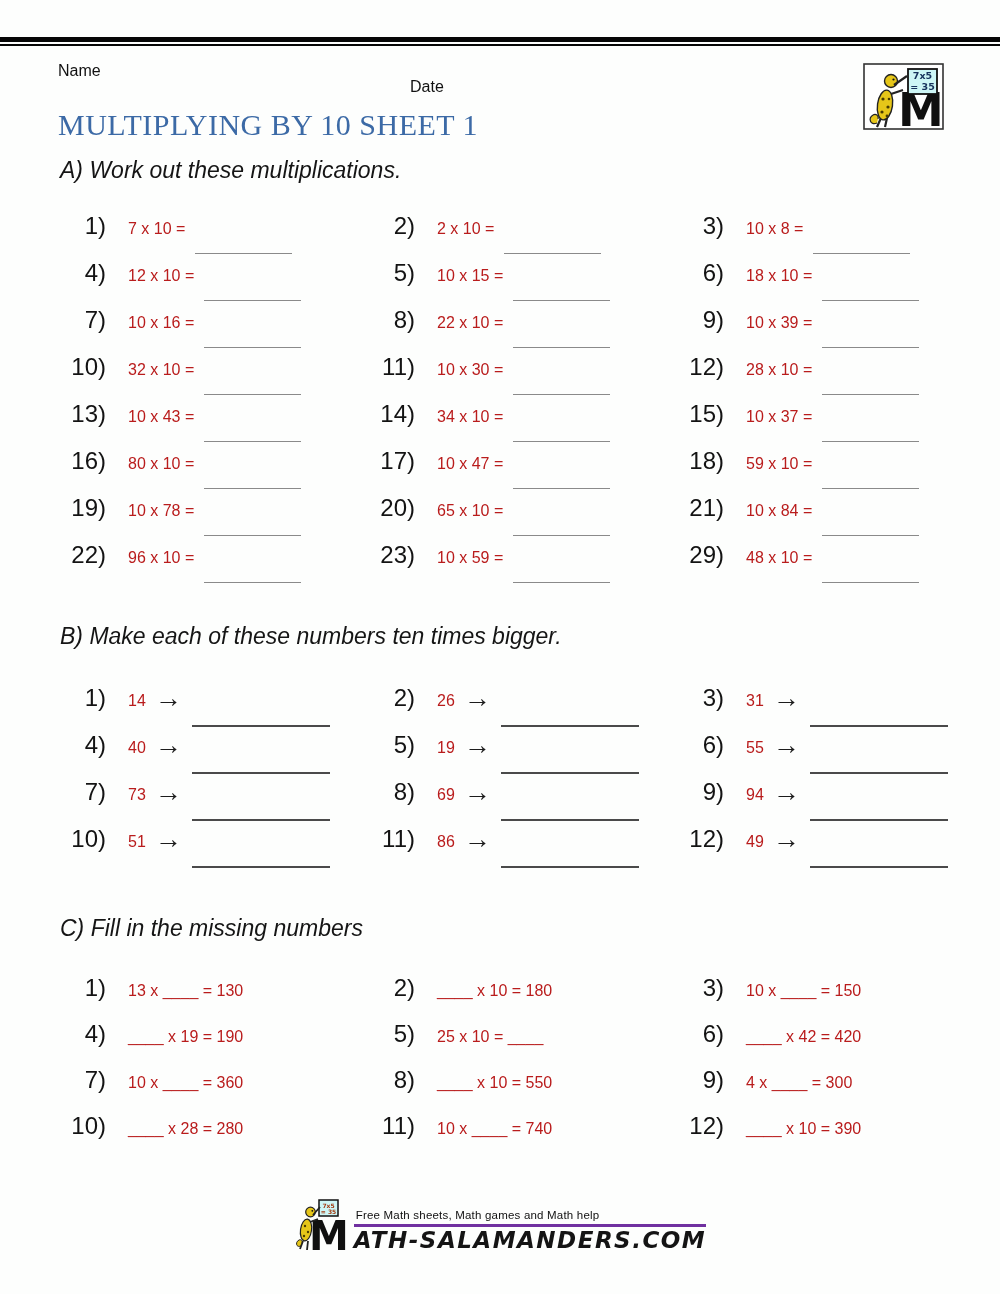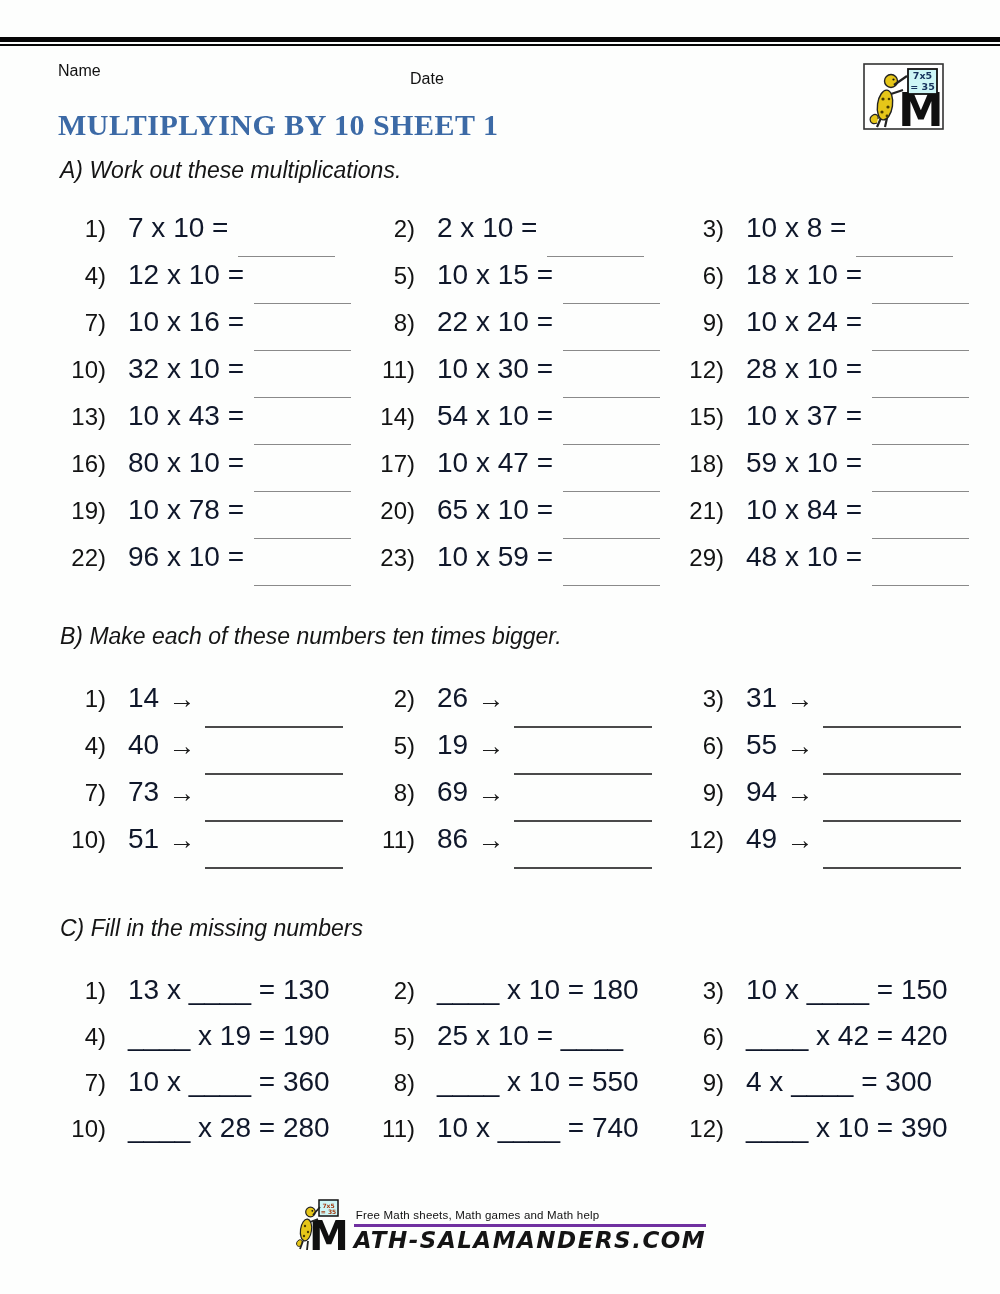--- a/index.html
+++ b/index.html
@@ -17,45 +17,45 @@
     font-family:"Liberation Sans",sans-serif;
     position:relative;
   }
   .top-rule{
     margin-top:37px;height:9px;
     border-top:5px solid #060606;
     border-bottom:2px solid #060606;
   }
   .header-row{position:relative;margin:16px 60px 0 58px;height:20px;}
   .hdr-label{font-size:16px;color:#111;}
-  .date-label{position:absolute;left:352px;top:8px;}
+  .date-label{position:absolute;left:352px;top:16px;}
   .corner-logo{position:absolute;left:863px;top:63px;}
   .page-title{
     margin:26px 0 0 58px;
     font-family:"Liberation Serif",serif;
-    font-size:30px;line-height:34px;font-weight:700;
+    font-size:30px;line-height:34px;font-weight:400;
     color:var(--title-blue);letter-spacing:.5px;
   }
   .sec-heading{
     margin:15px 0 0 60px;
     font-style:italic;font-size:23px;line-height:26px;color:#151515;
   }
   .sec-heading.hb{margin-top:43px;}
   .sec-heading.hc{margin-top:53px;}
   .problems{
     display:grid;grid-template-columns:309px 309px 276px;
     margin:21px 44px 0 58px;
   }
   .grid-b{margin-top:25px;}
   .grid-c{margin-top:25px;}
   .cell{height:47px;padding-top:8px;white-space:nowrap;}
   .grid-c .cell{height:46px;}
   .pnum{display:inline-block;width:48px;text-align:right;margin-right:22px;
         font-size:24px;color:#131313;}
-  .pexpr{font-size:28px;color:#0f172a;}
+  .pexpr{font-size:16px;color:#b91c1c;}
   .parrow{font-size:27px;font-weight:bold;margin-left:9px;position:relative;top:1px;}
   .blank{display:inline-block;margin-left:10px;}
   .blank-A{width:97px;border-bottom:1.5px solid var(--blank-gray);height:22px;vertical-align:-20px;}
   .blank-B{width:138px;border-bottom:2px solid var(--blank-dark);height:22px;vertical-align:-21px;}
   .footer{margin-top:48px;display:flex;justify-content:center;align-items:flex-end;}
   .footer-right{display:flex;flex-direction:column;margin-left:2px;}
   .tagline{
     font-size:11.5px;font-weight:normal;color:#101010;letter-spacing:.2px;
     padding:0 4px 3px 2px;border-bottom:3px solid var(--accent-purple);
   }
@@ -105,26 +105,26 @@
 <div class="sec-heading ha">A) Work out these multiplications.</div>
 <div class="problems grid-a">
     <div class="cell sec-A"><span class="pnum">1)</span><span class="pbody"><span class="pexpr">7 x 10 =</span><span class="blank blank-A"></span></span></div>
     <div class="cell sec-A"><span class="pnum">2)</span><span class="pbody"><span class="pexpr">2 x 10 =</span><span class="blank blank-A"></span></span></div>
     <div class="cell sec-A"><span class="pnum">3)</span><span class="pbody"><span class="pexpr">10 x 8 =</span><span class="blank blank-A"></span></span></div>
     <div class="cell sec-A"><span class="pnum">4)</span><span class="pbody"><span class="pexpr">12 x 10 =</span><span class="blank blank-A"></span></span></div>
     <div class="cell sec-A"><span class="pnum">5)</span><span class="pbody"><span class="pexpr">10 x 15 =</span><span class="blank blank-A"></span></span></div>
     <div class="cell sec-A"><span class="pnum">6)</span><span class="pbody"><span class="pexpr">18 x 10 =</span><span class="blank blank-A"></span></span></div>
     <div class="cell sec-A"><span class="pnum">7)</span><span class="pbody"><span class="pexpr">10 x 16 =</span><span class="blank blank-A"></span></span></div>
     <div class="cell sec-A"><span class="pnum">8)</span><span class="pbody"><span class="pexpr">22 x 10 =</span><span class="blank blank-A"></span></span></div>
-    <div class="cell sec-A"><span class="pnum">9)</span><span class="pbody"><span class="pexpr">10 x 24 =</span><span class="blank blank-A"></span></span></div>
+    <div class="cell sec-A"><span class="pnum">9)</span><span class="pbody"><span class="pexpr">10 x 39 =</span><span class="blank blank-A"></span></span></div>
     <div class="cell sec-A"><span class="pnum">10)</span><span class="pbody"><span class="pexpr">32 x 10 =</span><span class="blank blank-A"></span></span></div>
     <div class="cell sec-A"><span class="pnum">11)</span><span class="pbody"><span class="pexpr">10 x 30 =</span><span class="blank blank-A"></span></span></div>
     <div class="cell sec-A"><span class="pnum">12)</span><span class="pbody"><span class="pexpr">28 x 10 =</span><span class="blank blank-A"></span></span></div>
     <div class="cell sec-A"><span class="pnum">13)</span><span class="pbody"><span class="pexpr">10 x 43 =</span><span class="blank blank-A"></span></span></div>
-    <div class="cell sec-A"><span class="pnum">14)</span><span class="pbody"><span class="pexpr">54 x 10 =</span><span class="blank blank-A"></span></span></div>
+    <div class="cell sec-A"><span class="pnum">14)</span><span class="pbody"><span class="pexpr">34 x 10 =</span><span class="blank blank-A"></span></span></div>
     <div class="cell sec-A"><span class="pnum">15)</span><span class="pbody"><span class="pexpr">10 x 37 =</span><span class="blank blank-A"></span></span></div>
     <div class="cell sec-A"><span class="pnum">16)</span><span class="pbody"><span class="pexpr">80 x 10 =</span><span class="blank blank-A"></span></span></div>
     <div class="cell sec-A"><span class="pnum">17)</span><span class="pbody"><span class="pexpr">10 x 47 =</span><span class="blank blank-A"></span></span></div>
     <div class="cell sec-A"><span class="pnum">18)</span><span class="pbody"><span class="pexpr">59 x 10 =</span><span class="blank blank-A"></span></span></div>
     <div class="cell sec-A"><span class="pnum">19)</span><span class="pbody"><span class="pexpr">10 x 78 =</span><span class="blank blank-A"></span></span></div>
     <div class="cell sec-A"><span class="pnum">20)</span><span class="pbody"><span class="pexpr">65 x 10 =</span><span class="blank blank-A"></span></span></div>
     <div class="cell sec-A"><span class="pnum">21)</span><span class="pbody"><span class="pexpr">10 x 84 =</span><span class="blank blank-A"></span></span></div>
     <div class="cell sec-A"><span class="pnum">22)</span><span class="pbody"><span class="pexpr">96 x 10 =</span><span class="blank blank-A"></span></span></div>
     <div class="cell sec-A"><span class="pnum">23)</span><span class="pbody"><span class="pexpr">10 x 59 =</span><span class="blank blank-A"></span></span></div>
     <div class="cell sec-A"><span class="pnum">29)</span><span class="pbody"><span class="pexpr">48 x 10 =</span><span class="blank blank-A"></span></span></div>

